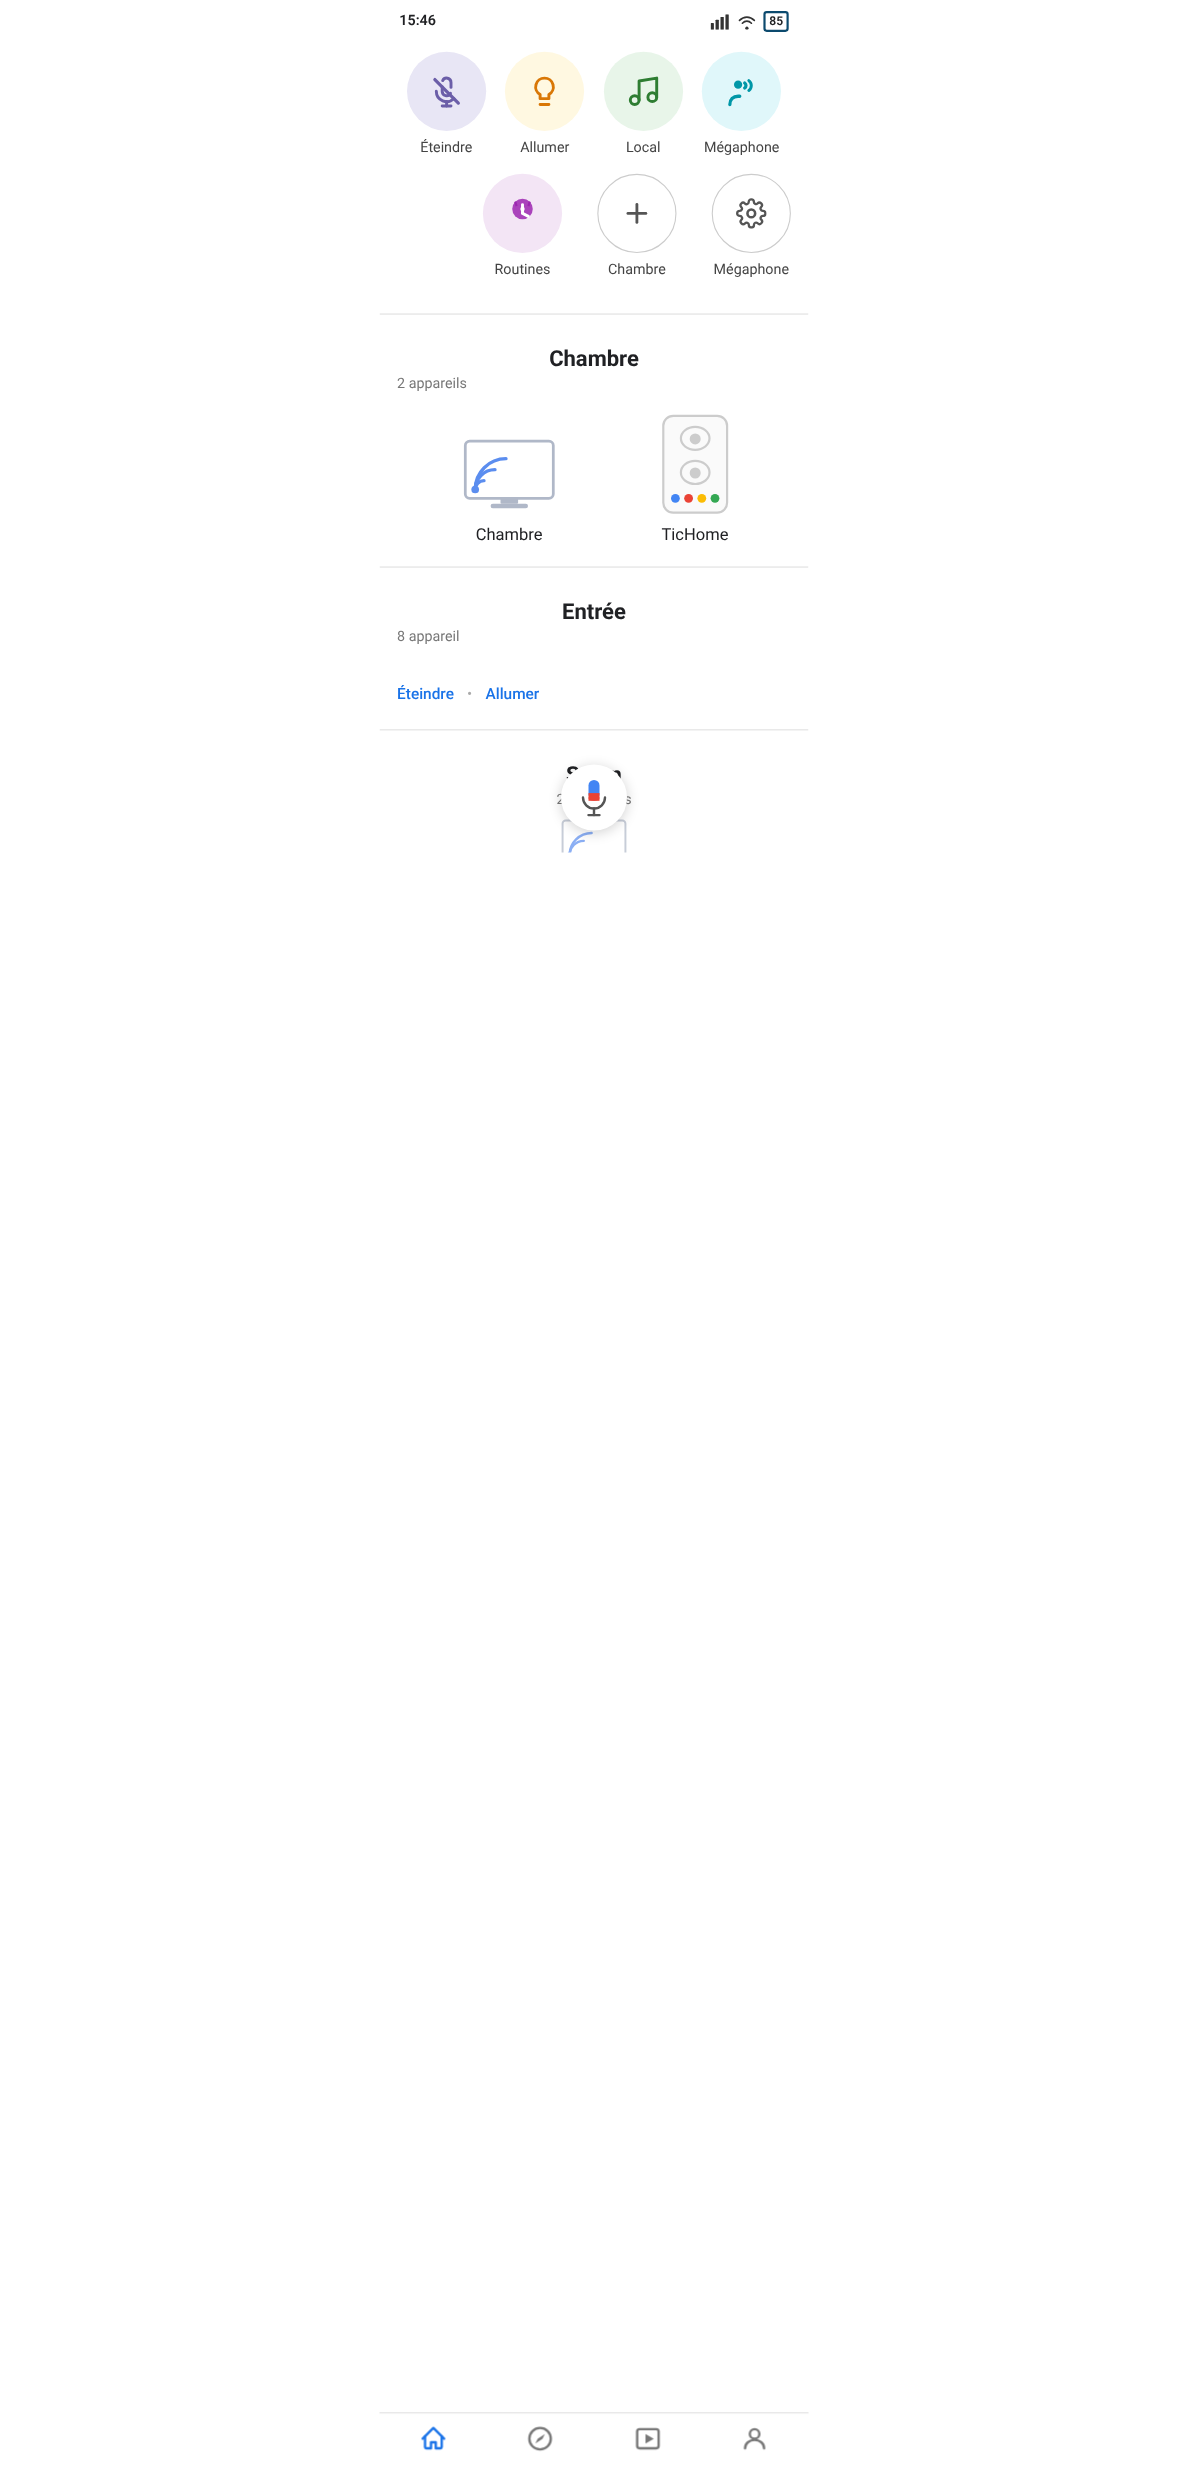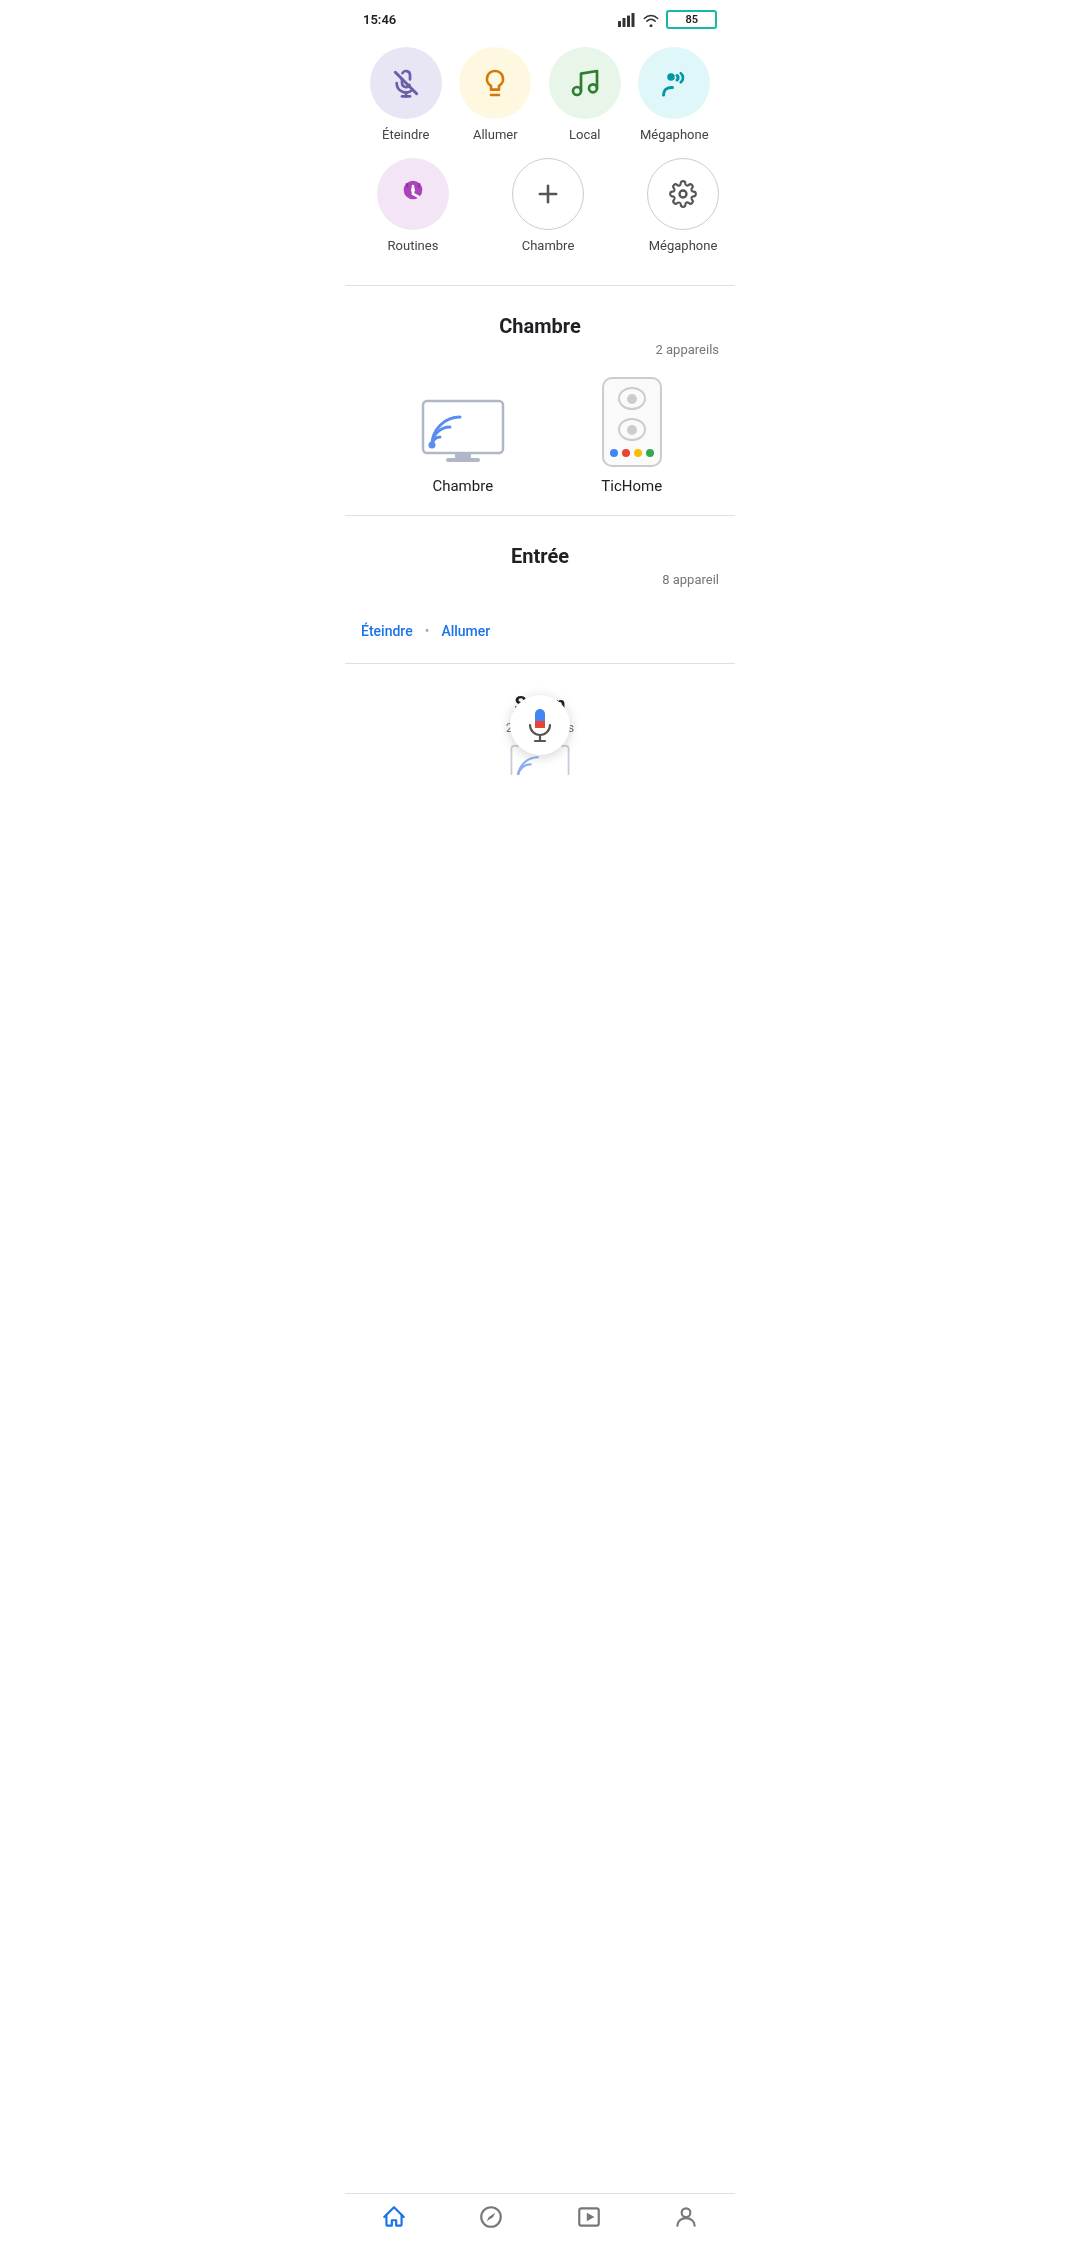--- a/index.html
+++ b/index.html
@@ -25,23 +25,23 @@
       font-size: 13px;
       font-weight: 600;
       gap: 28px;
     }
     .status-right {
       display: flex;
       align-items: center;
       gap: 6px;
     }
     .battery-icon {
-      border: 2px solid #14b8a6;
+      border: 2px solid #0c4a6e;
       border-radius: 3px;
-      padding: 1px 17px;
+      padding: 1px 3px;
       font-size: 11px;
       font-weight: 600;
       position: relative;
     }
 
     
     .quick-actions {
       padding: 12px 16px 8px 16px;
     }
     .quick-actions-row {
@@ -87,21 +87,21 @@
     .section {
       padding: 20px 16px 12px 16px;
     }
     .section-title {
       text-align: center;
       font-size: 20px;
       font-weight: 700;
       margin-bottom: 4px;
     }
     .section-subtitle {
-      text-align: right;
+      text-align: left;
       font-size: 13px;
       color: #777;
       margin-bottom: 20px;
     }
     .devices-row {
       display: flex;
       justify-content: space-around;
       align-items: flex-end;
       padding: 0 10px;
     }
@@ -291,21 +291,21 @@
           <path d="M5 20c0-3 2-5 5-5h1" stroke="#0097a7" stroke-width="2" fill="none" stroke-linecap="round"></path>
 
           <path d="M14 10c1-0.8 1-2.2 0-3" stroke="#0097a7" stroke-width="2" fill="none" stroke-linecap="round"></path>
           <path d="M16.5 11.5c2-1.5 2-4.5 0-6" stroke="#0097a7" stroke-width="1.8" fill="none" stroke-linecap="round"></path>
         </svg>
       </div>
       <span class="action-label">Mégaphone</span>
     </div>
   </div>
 
-  <div class="quick-actions-row" style="justify-content: space-between; gap: 32px; padding-left: 16px;">
+  <div class="quick-actions-row" style="justify-content: flex-end; gap: 32px; padding-left: 16px;">
 
     <div class="action-item">
       <div class="action-circle circle-purple">
         <svg width="32" height="32" viewBox="0 0 24 24">
           <path d="M12 2a7 7 0 1 0 0 14A7 7 0 0 0 12 2z" fill="#9c27b0" opacity="0.85"></path>
           <path d="M12 6v6l4 2" stroke="#fff" stroke-width="2" fill="none" stroke-linecap="round"></path>
           <circle cx="12" cy="9" r="1.5" fill="#fff"></circle>
           <path d="M8 7l-1-3M16 7l1-3" stroke="#9c27b0" stroke-width="1.5" fill="none"></path>
         </svg>
       </div>

